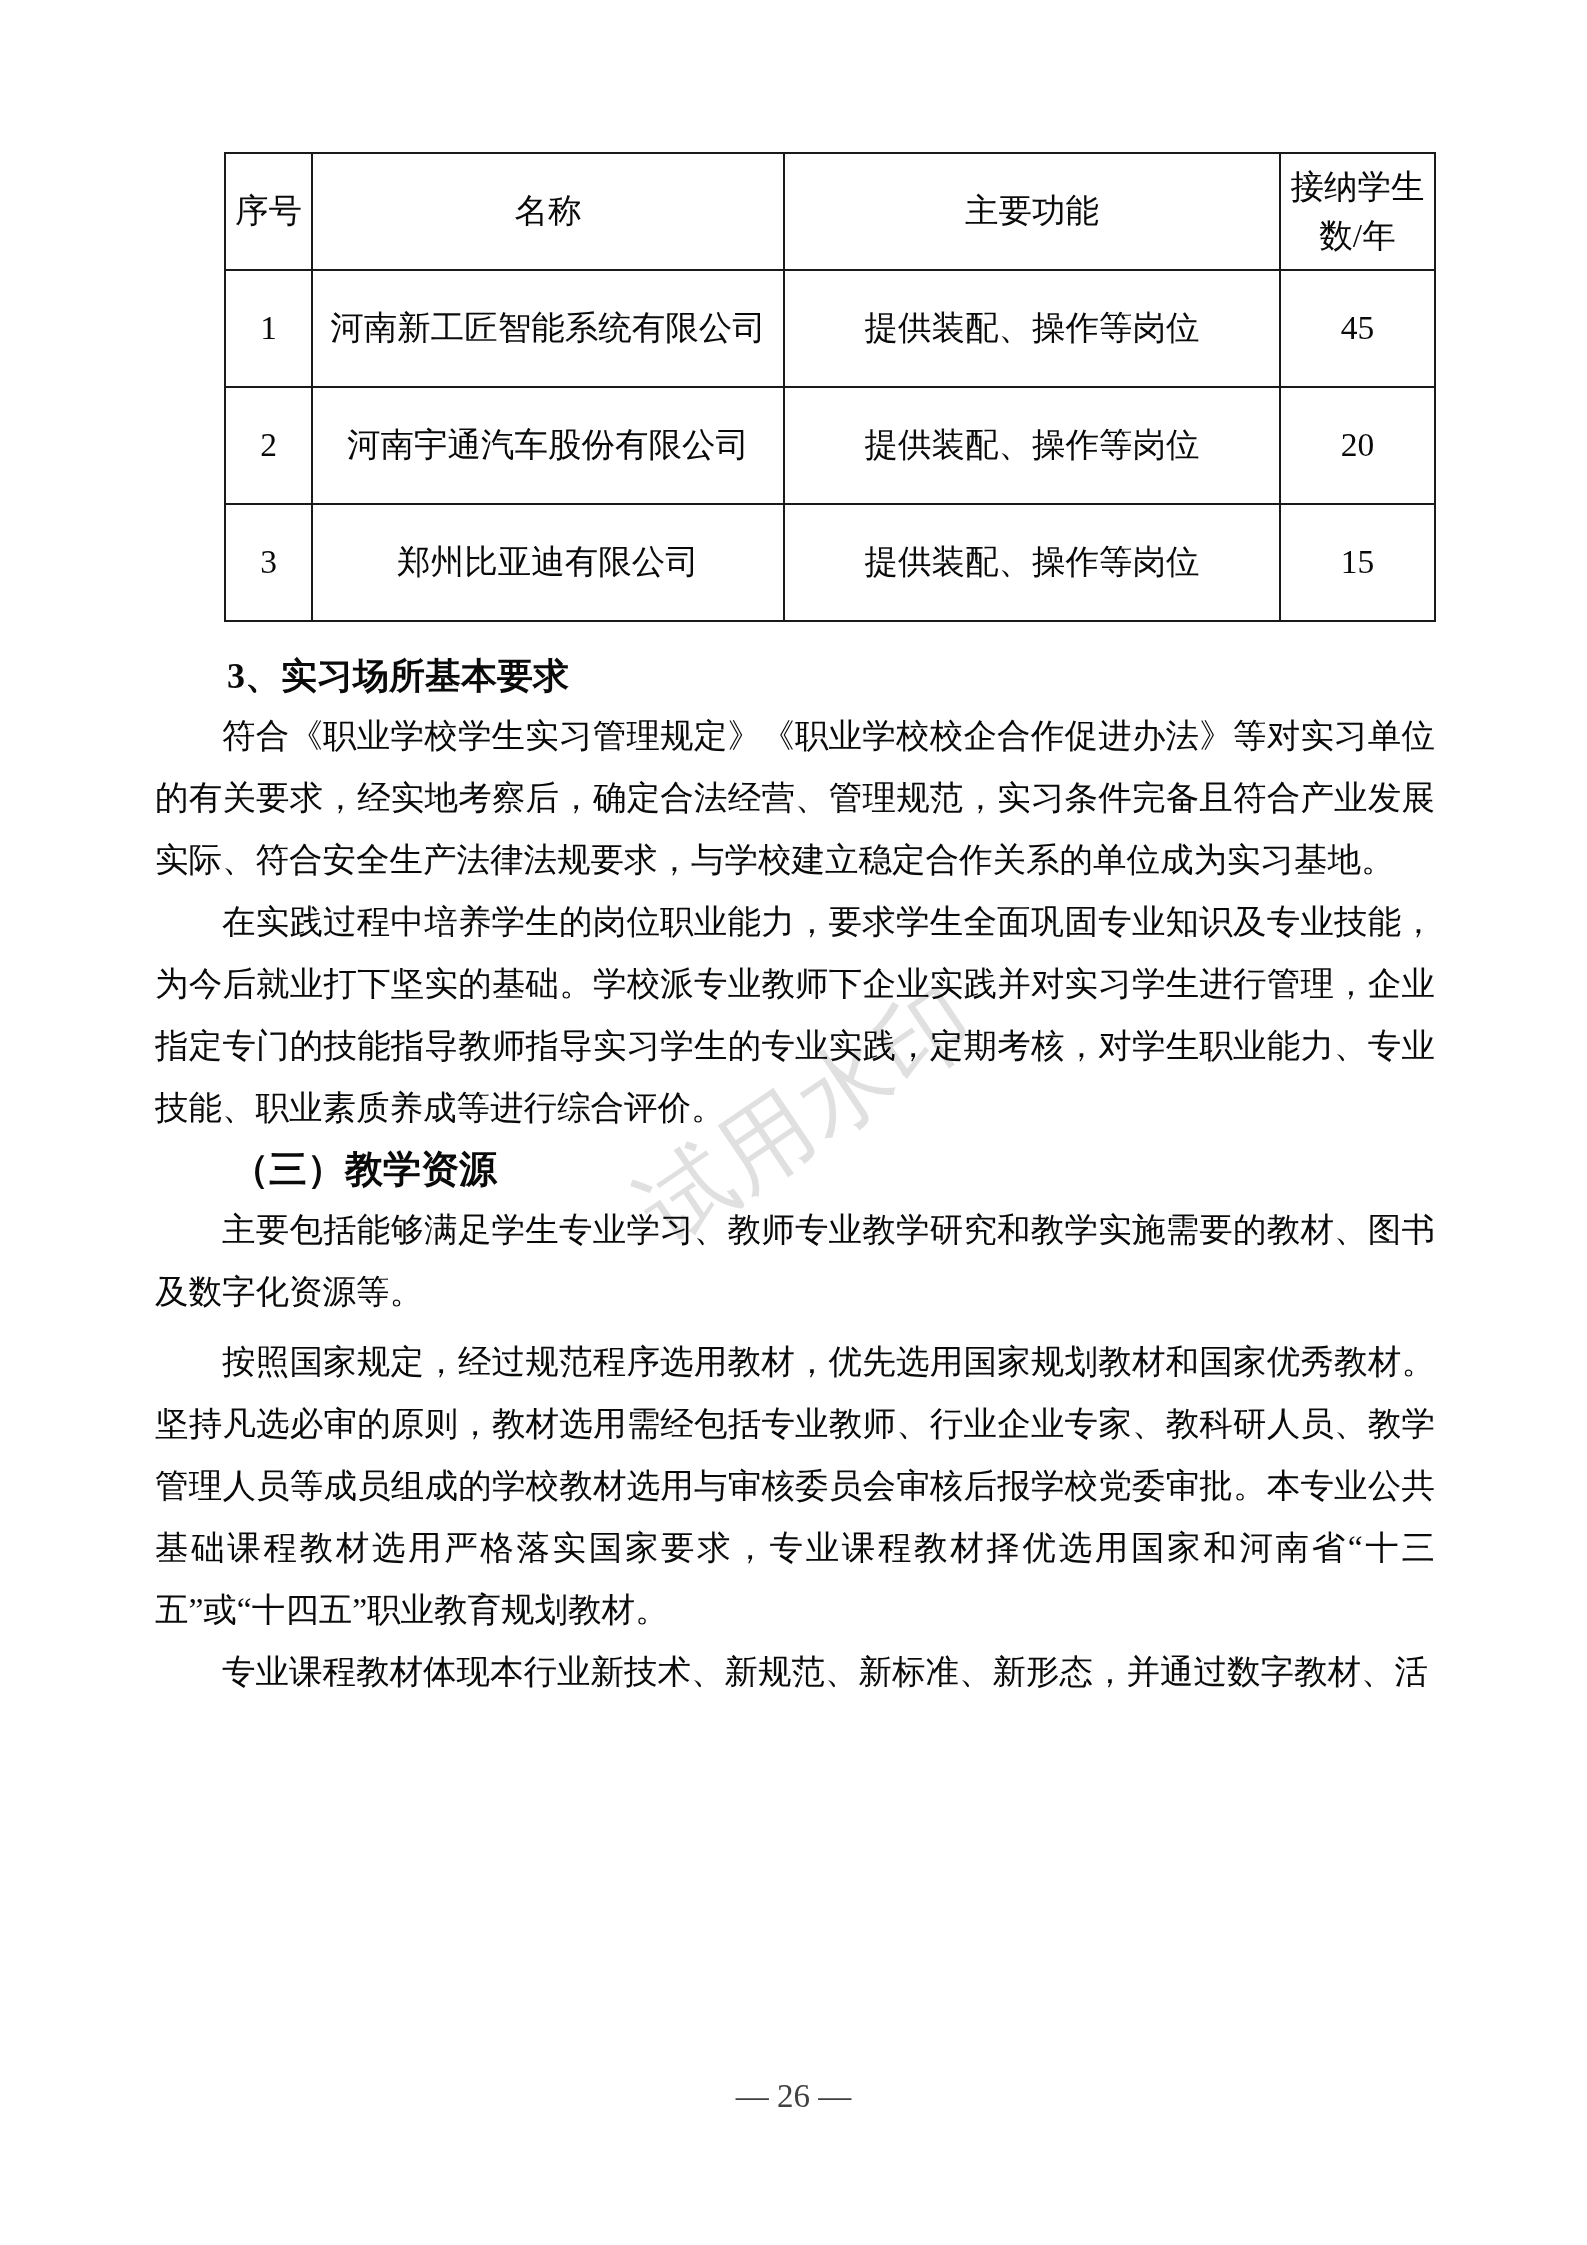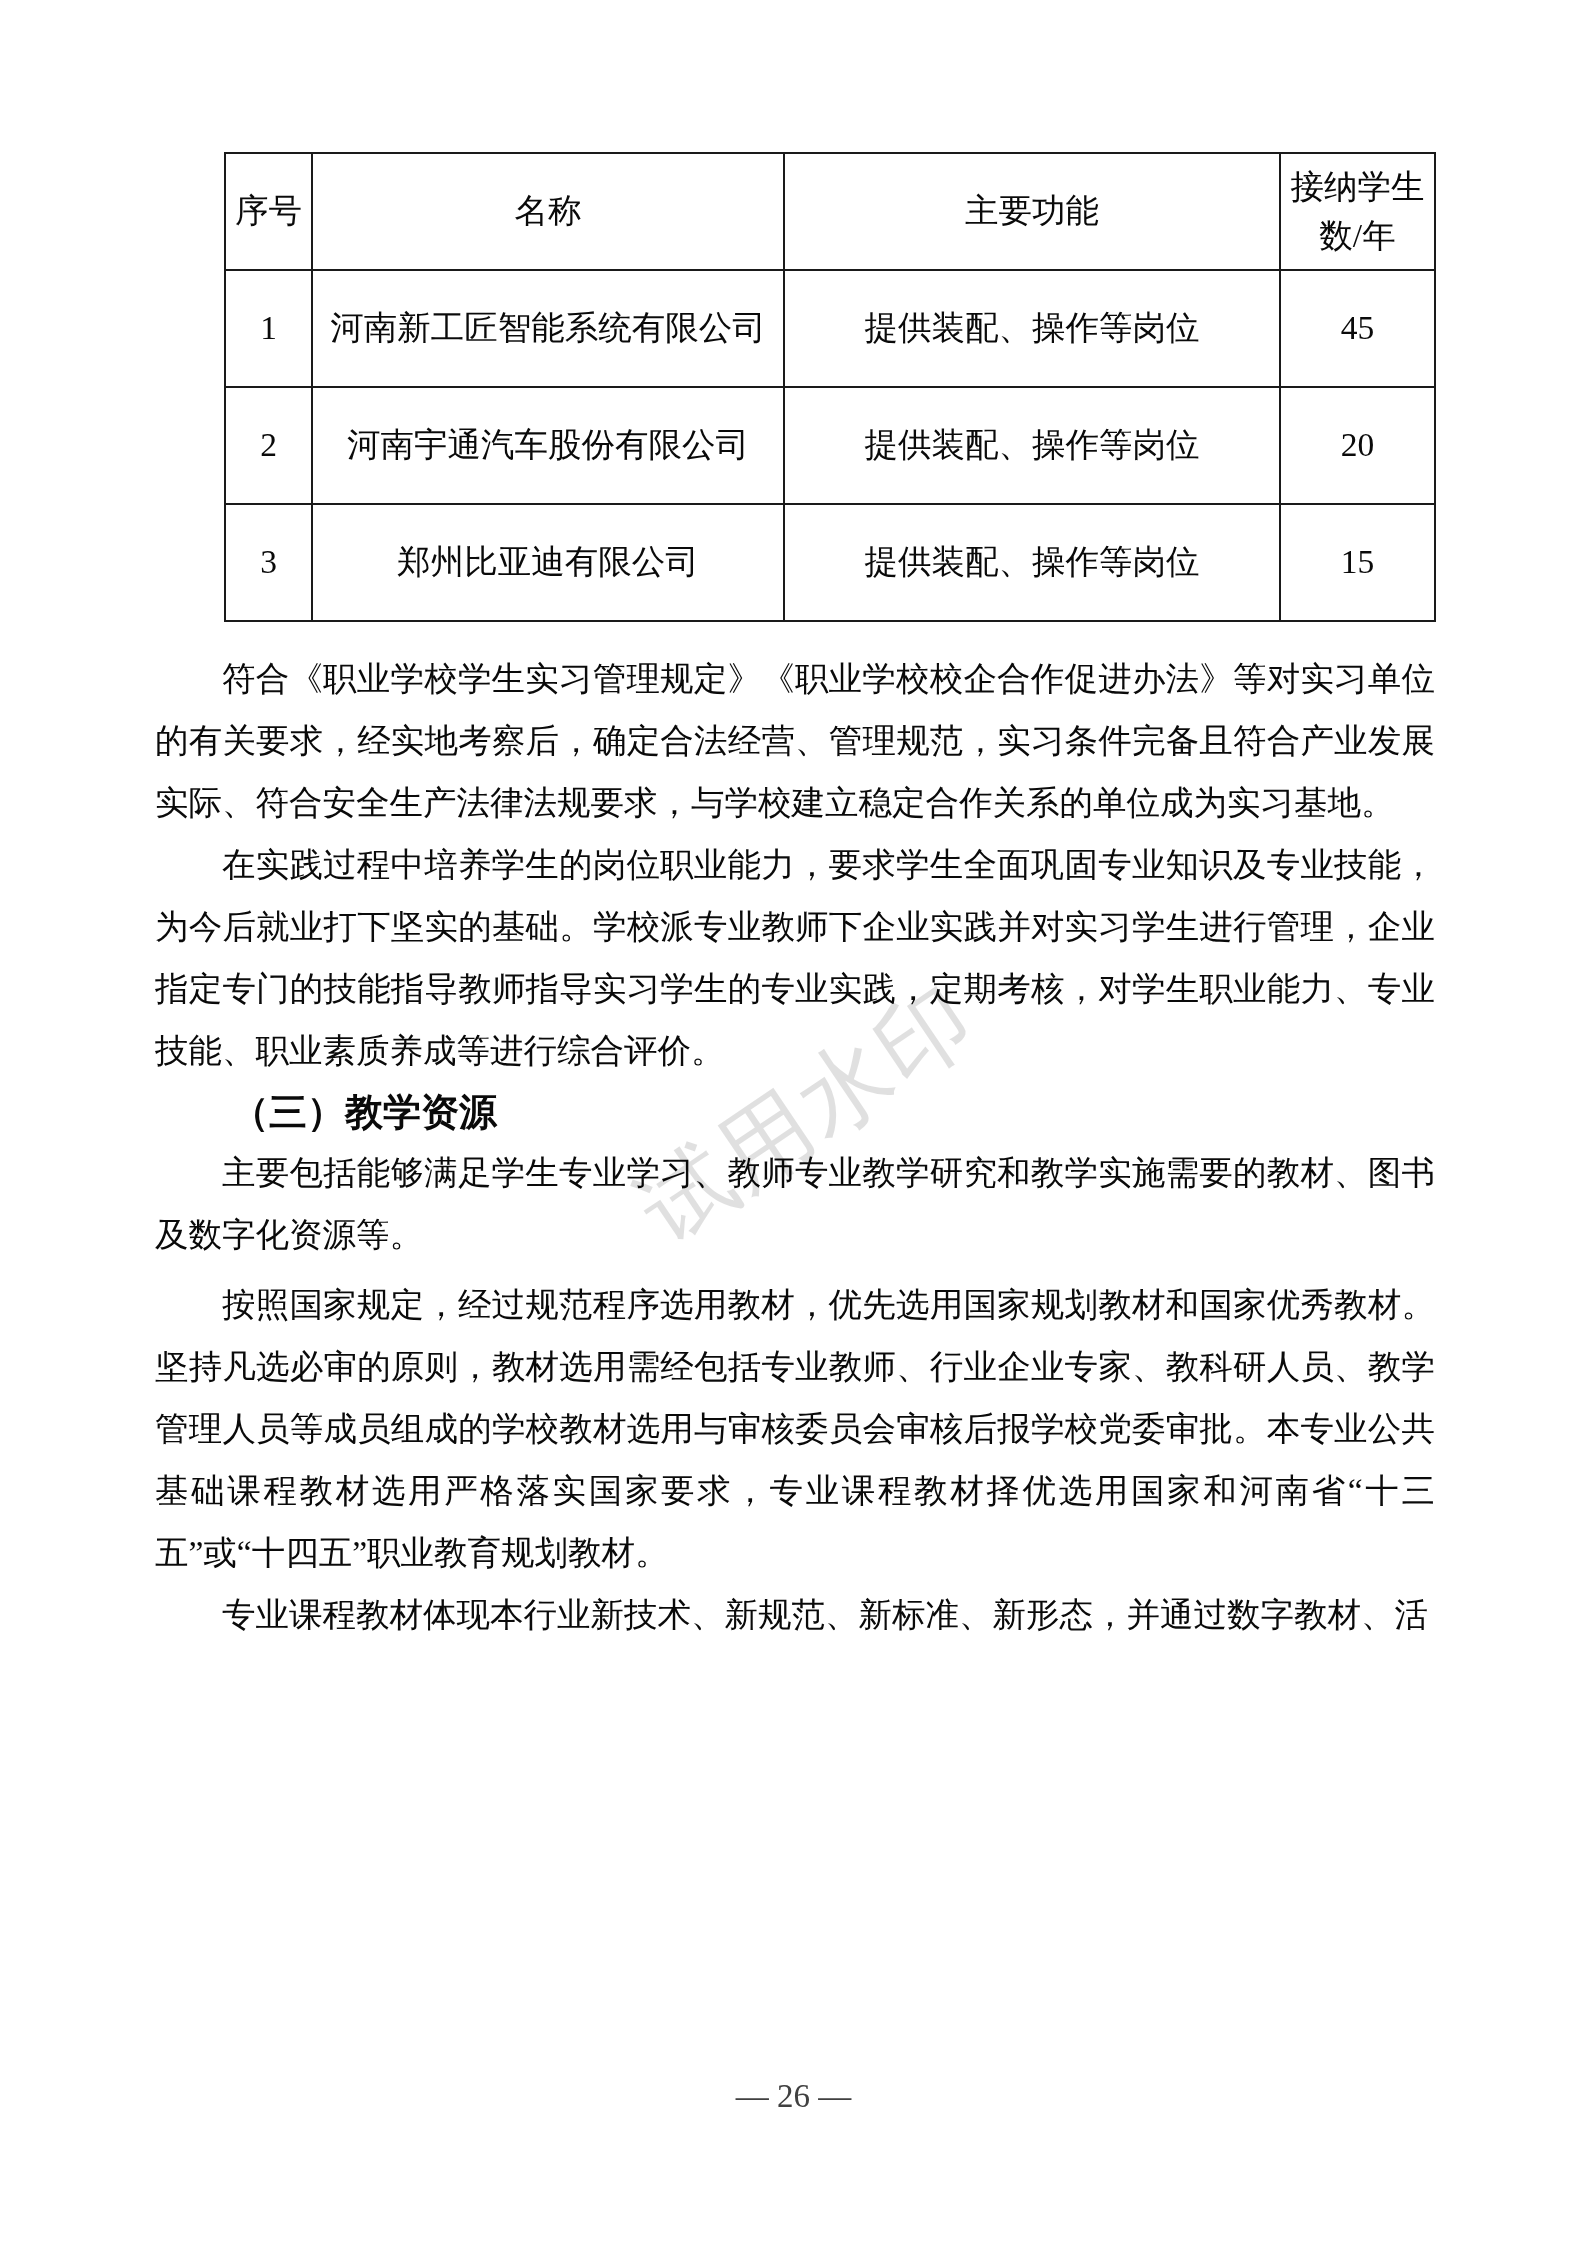--- a/index.html
+++ b/index.html
@@ -104,20 +104,21 @@
       <tr>
         <td>3</td>
         <td>郑州比亚迪有限公司</td>
         <td>提供装配、操作等岗位</td>
         <td>15</td>
       </tr>
     </tbody>
   </table>
 
   <div class="content">
+    <div class="h-sub">3、实习场所基本要求</div>
     <p>符合《职业学校学生实习管理规定》《职业学校校企合作促进办法》等对实习单位的有关要求，经实地考察后，确定合法经营、管理规范，实习条件完备且符合产业发展实际、符合安全生产法律法规要求，与学校建立稳定合作关系的单位成为实习基地。</p>
     <p>在实践过程中培养学生的岗位职业能力，要求学生全面巩固专业知识及专业技能，为今后就业打下坚实的基础。学校派专业教师下企业实践并对实习学生进行管理，企业指定专门的技能指导教师指导实习学生的专业实践，定期考核，对学生职业能力、专业技能、职业素质养成等进行综合评价。</p>
     <div class="h-section">（三）教学资源</div>
     <p>主要包括能够满足学生专业学习、教师专业教学研究和教学实施需要的教材、图书及数字化资源等。</p>
     <p class="mt8">按照国家规定，经过规范程序选用教材，优先选用国家规划教材和国家优秀教材。坚持凡选必审的原则，教材选用需经包括专业教师、行业企业专家、教科研人员、教学管理人员等成员组成的学校教材选用与审核委员会审核后报学校党委审批。本专业公共基础课程教材选用严格落实国家要求，专业课程教材择优选用国家和河南省“十三五”或“十四五”职业教育规划教材。</p>
     <p>专业课程教材体现本行业新技术、新规范、新标准、新形态，并通过数字教材、活</p>
   </div>
 
   <div class="pageno">— 26 —</div>
 

